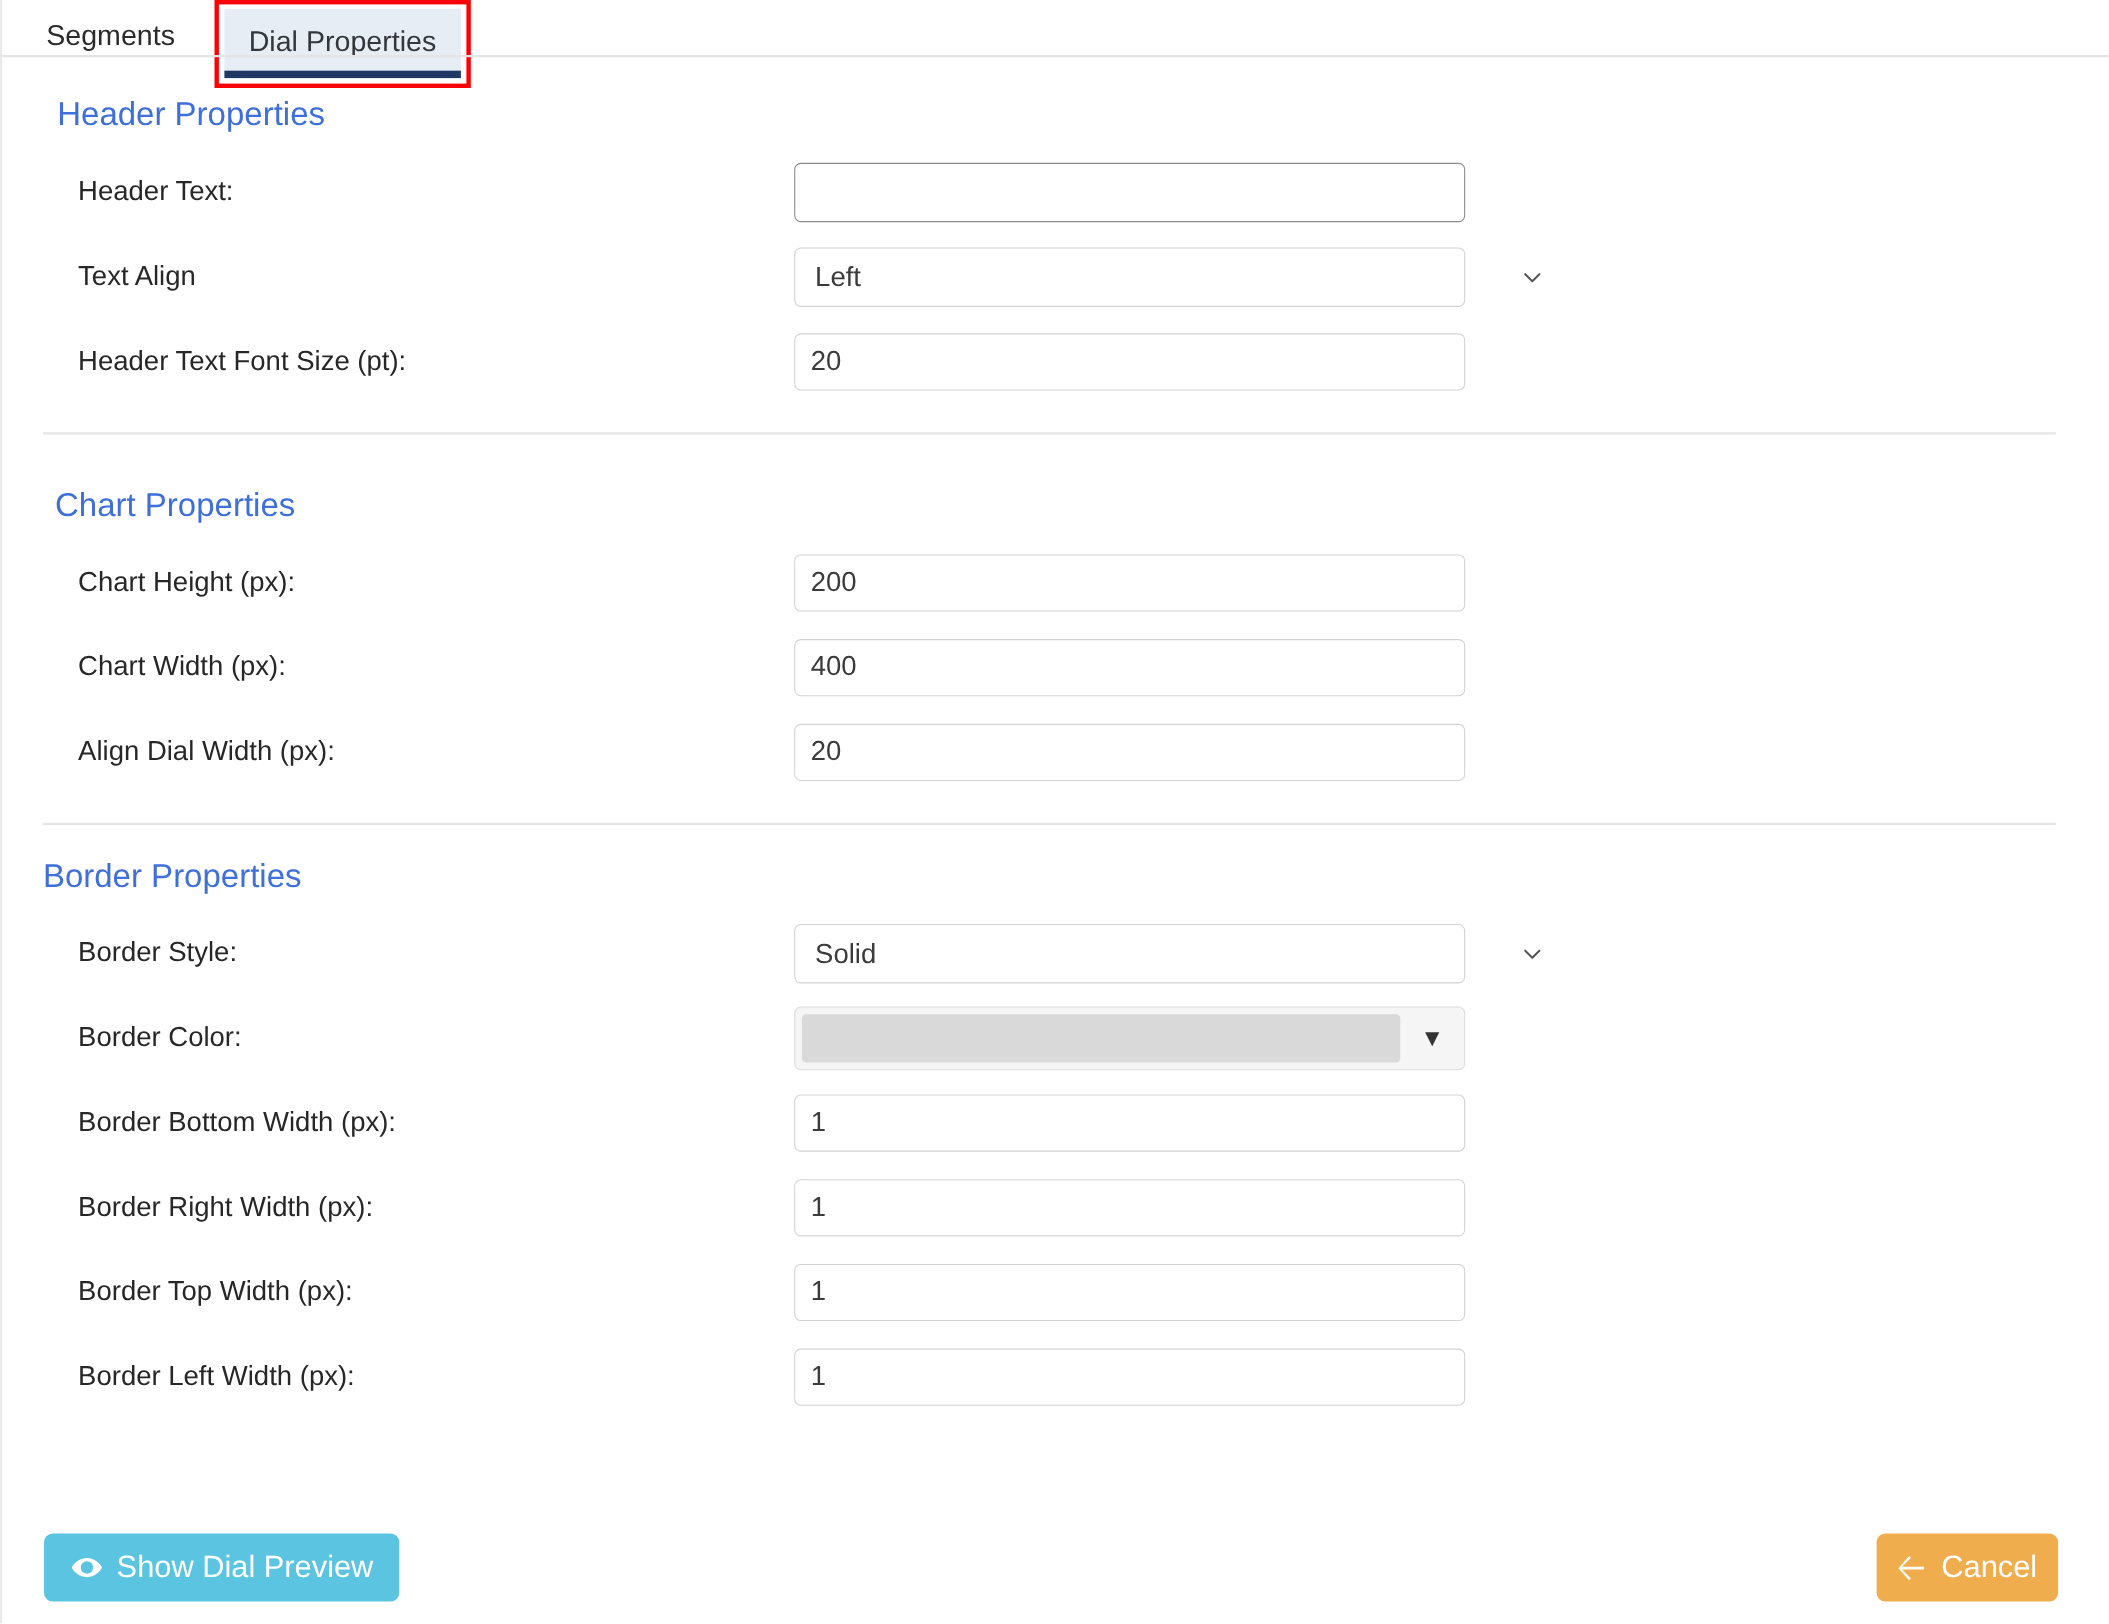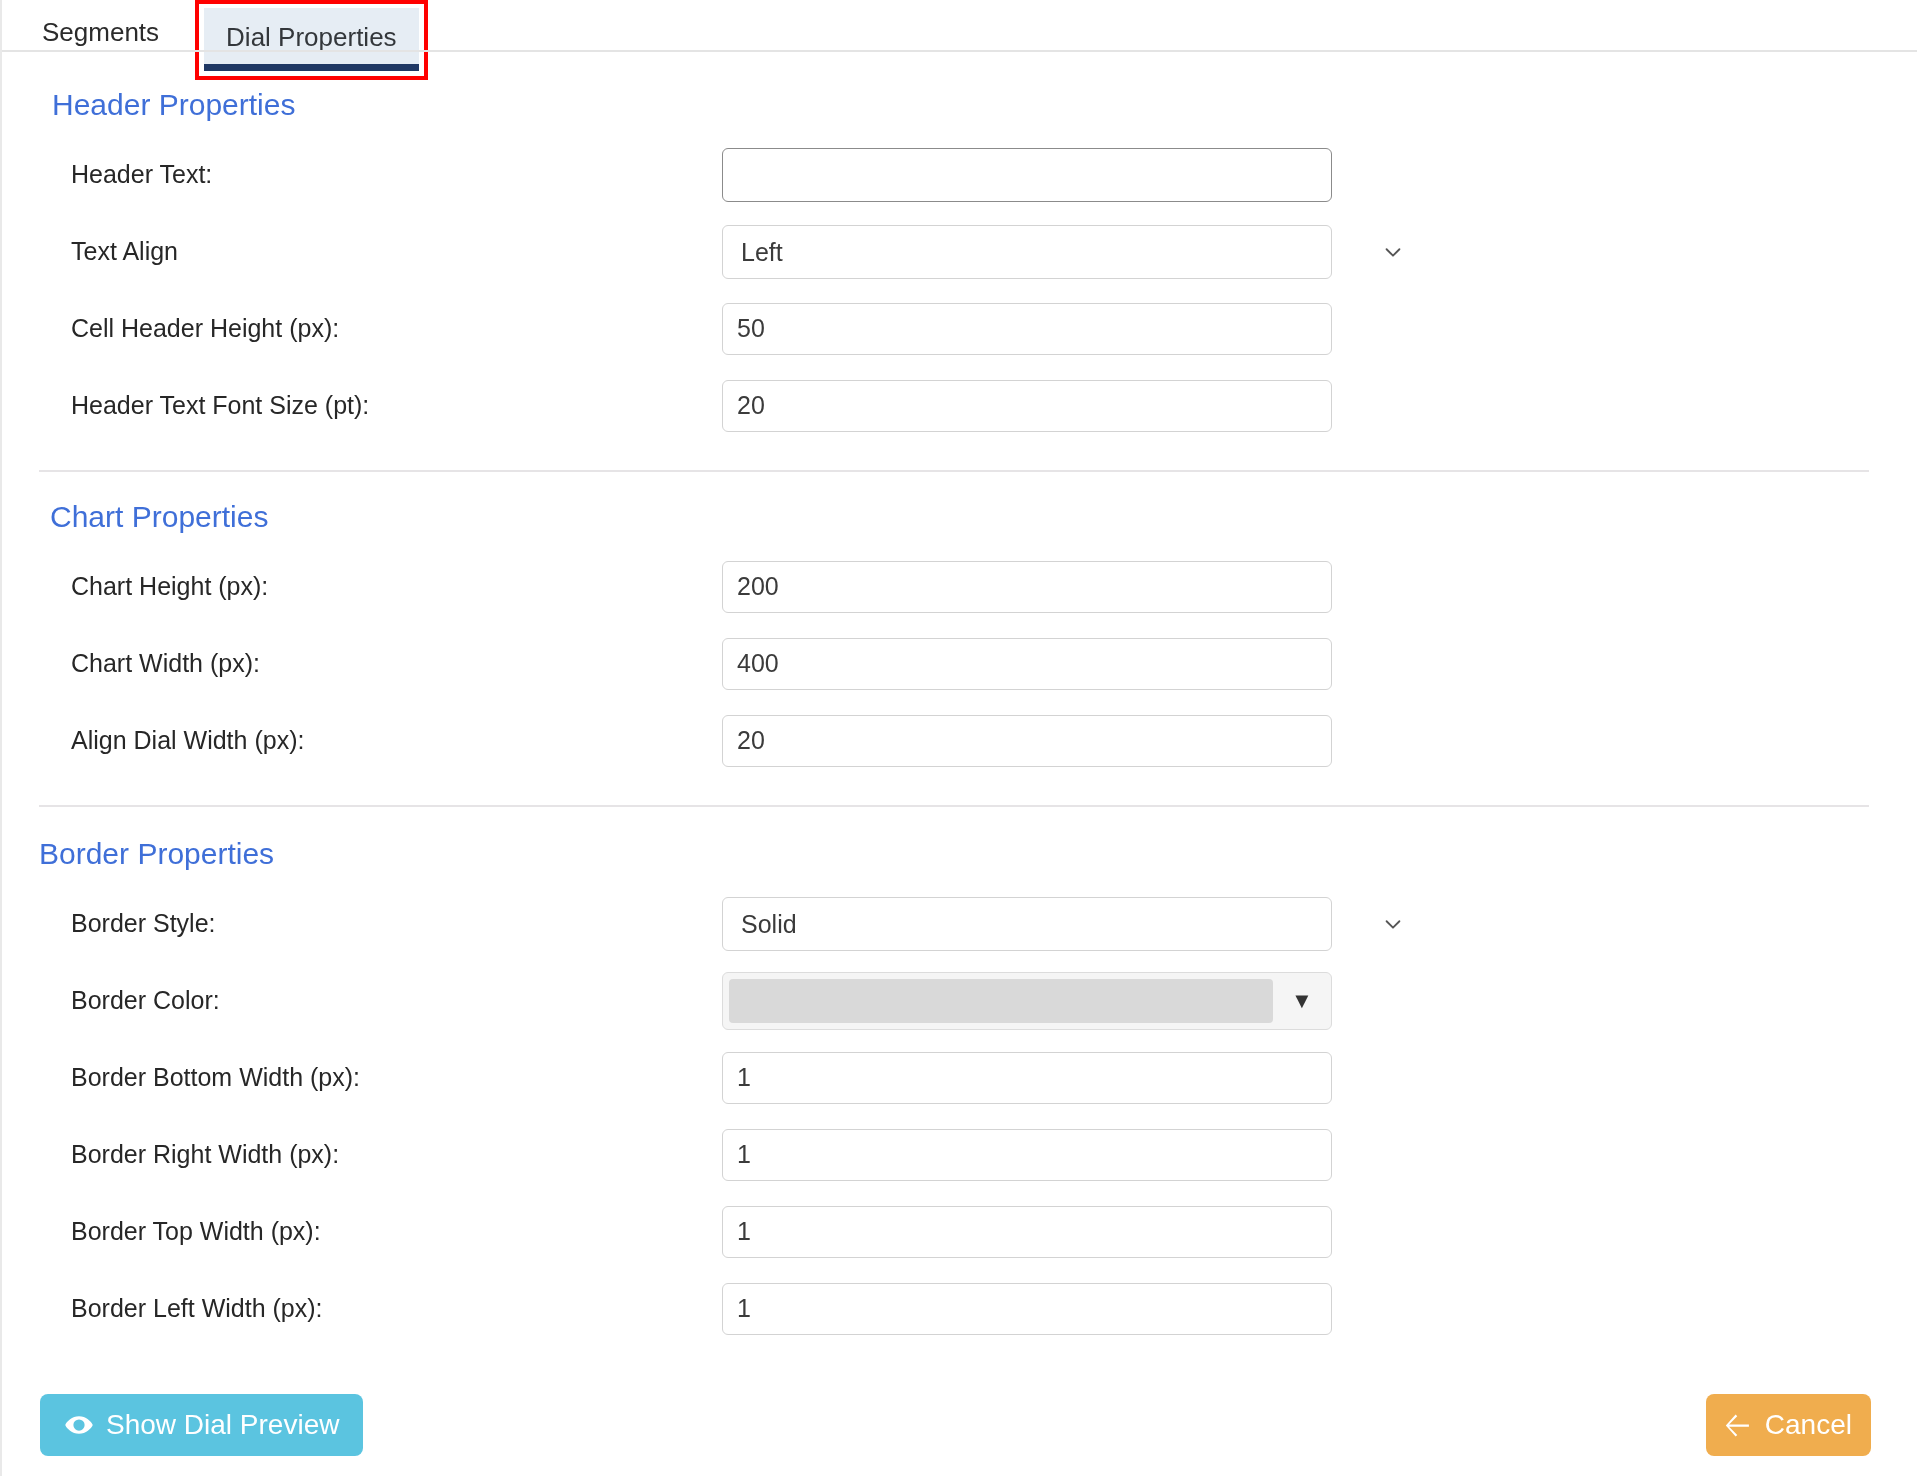--- a/index.html
+++ b/index.html
@@ -68,21 +68,21 @@
   
   .section { padding: 0; }
   .section-title {
     color: #3f6fd8;
     font-size: 30px;
     font-weight: normal;
     margin: 0;
     padding: 0 0 0 50px;
   }
   #sec-header .section-title { padding-top: 36px; }
-  #sec-chart .section-title  { padding-top: 28px; padding-left: 48px; }
+  #sec-chart .section-title  { padding-top: 28px; padding-left: 48px; margin-top: 20px; }
   #sec-border .section-title { padding-top: 30px; padding-left: 37px; }
 
   .divider {
     height: 2px;
     background: #e6e4e6;
     margin: 26px 48px 0 37px;
   }
 
   .rows { padding-top: 14px; }
 
@@ -238,26 +238,20 @@
             <option>Left</option>
           </select>
           <span class="chev">
             <svg viewBox="0 0 24 24" width="22" height="22" fill="none" stroke="#555" stroke-width="2" stroke-linecap="round" stroke-linejoin="round">
               <polyline points="5,9 12,16 19,9"></polyline>
             </svg>
           </span>
         </div>
       </div>
 
-      <div class="row">
-        <div class="lbl">Cell Header Height (px):</div>
-        <div class="ctl">
-          <input class="tb" type="text" value="50" style="">
-        </div>
-      </div>
 
       <div class="row">
         <div class="lbl">Header Text Font Size (pt):</div>
         <div class="ctl">
           <input class="tb" type="text" value="20" style="">
         </div>
       </div>
 
     </div>
     <div class="divider"></div>

